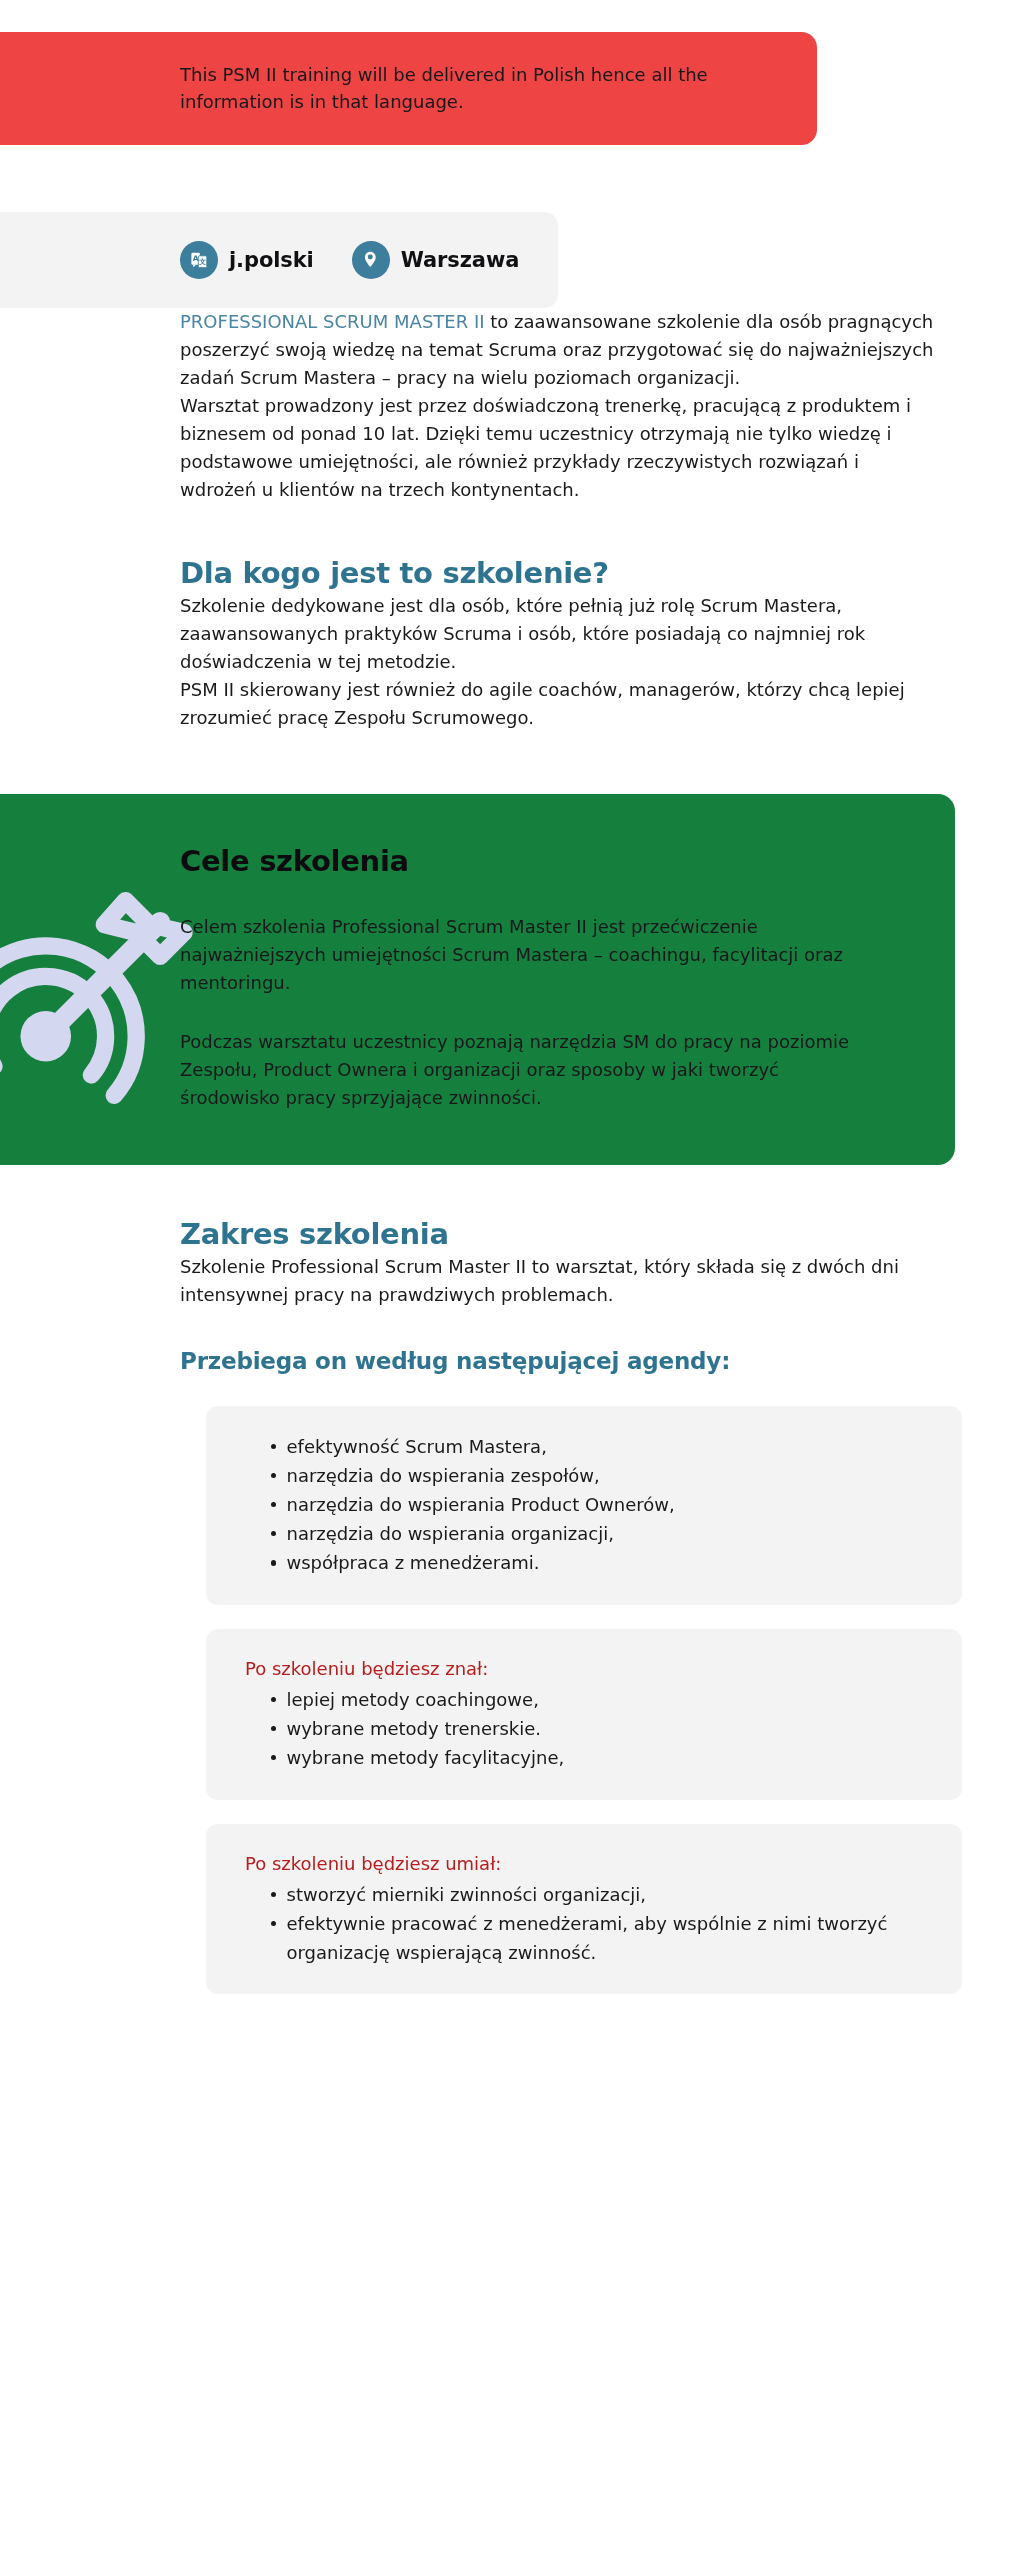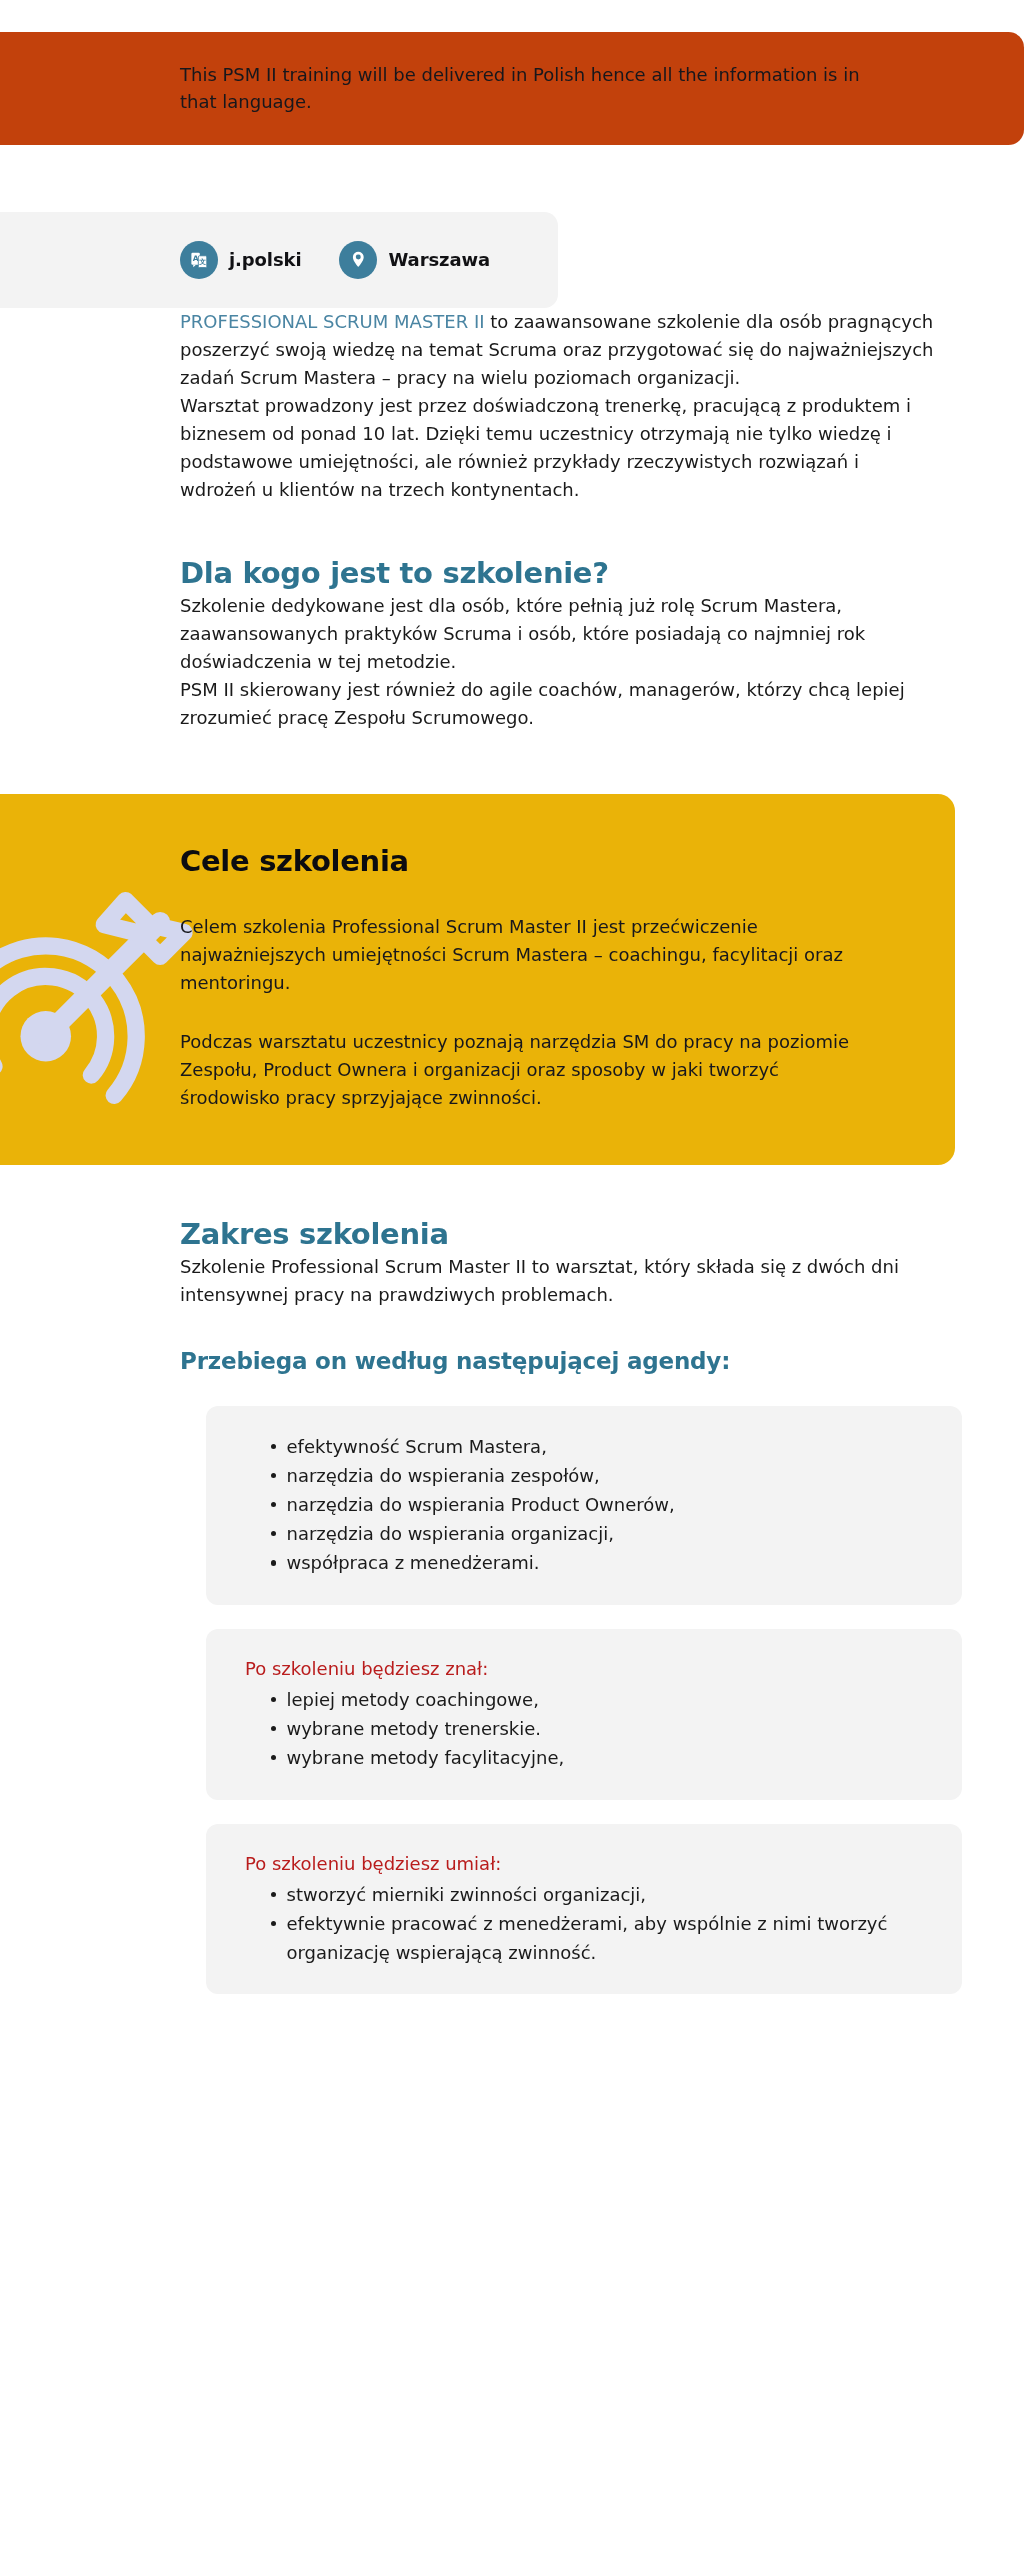--- a/index.html
+++ b/index.html
@@ -20,22 +20,22 @@
     position: relative;
     width: 1030px;
     min-height: 2576px;
     overflow: hidden;
   }
 
   
   .notice-banner {
     position: relative;
     margin: 32px 0 0 0;
-    width: 1024px;
-    background: #c2410c;
+    width: 817px;
+    background: #ef4444;
     border-radius: 0 15.5px 15.5px 0;
     padding: 29px 52px 29px 180px;
     box-sizing: border-box;
   }
   .notice-banner p {
     margin: 0;
     font-size: 18px;
     line-height: 1.52;
     color: #17171c;
     font-weight: 400;
@@ -63,21 +63,21 @@
     width: 38px;
     height: 38px;
     border-radius: 50%;
     background: #3d7e9c;
     display: flex;
     align-items: center;
     justify-content: center;
     flex: 0 0 auto;
   }
   .tag-label {
-    font-size: 18px;
+    font-size: 21px;
     font-weight: 700;
     color: #111114;
     letter-spacing: -0.1px;
     white-space: nowrap;
   }
 
   
   .content {
     padding-left: 180px;
     padding-right: 52px;
@@ -105,21 +105,21 @@
     color: #2e7490;
     margin: 52px 0 0 0;
     letter-spacing: -0.3px;
   }
 
   
   .goals {
     position: relative;
     margin-top: 62px;
     width: 955px;
-    background: #eab308;
+    background: #15803d;
     border-radius: 0 17px 17px 0;
     padding: 50px 52px 53px 180px;
     box-sizing: border-box;
     overflow: hidden;
   }
   .goals-watermark {
     position: absolute;
     left: -50px;
     top: 72px;
     width: 266px;

